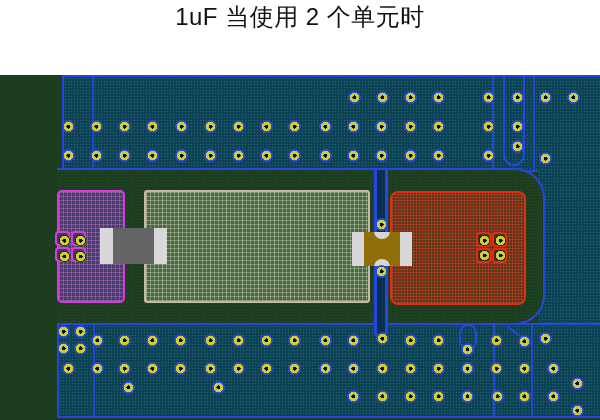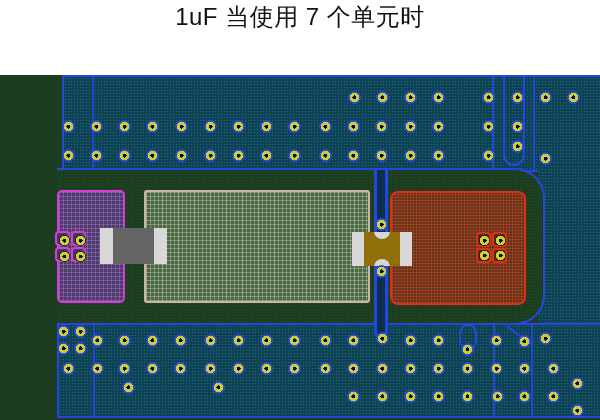--- a/index.html
+++ b/index.html
@@ -94,21 +94,21 @@
   .via--pad {
     background:radial-gradient(circle, var(--via-hole-black) 0 2px, var(--via-pad-yellow) 2px 4.5px, rgba(35,40,8,0.85) 4.5px 5.8px, transparent 5.8px);
   }
 </style>
 </head>
 <body>
 
 <div id="stage">
 
   <div id="title-block">
-    <div id="title-line2" class="title-line">1uF 当使用 7 个单元时</div>
+    <div id="title-line2" class="title-line">1uF 当使用 2 个单元时</div>
   </div>
 
   <div id="pcb">
 
     <div id="pour-top" class="pour"></div>
     <div id="pour-right" class="pour"></div>
     <div id="pour-bottom" class="pour"></div>
 
     <div class="netline" style="left:92px;top:0;height:95px"></div>
     <div class="netline" style="left:492px;top:0;height:95px"></div>

